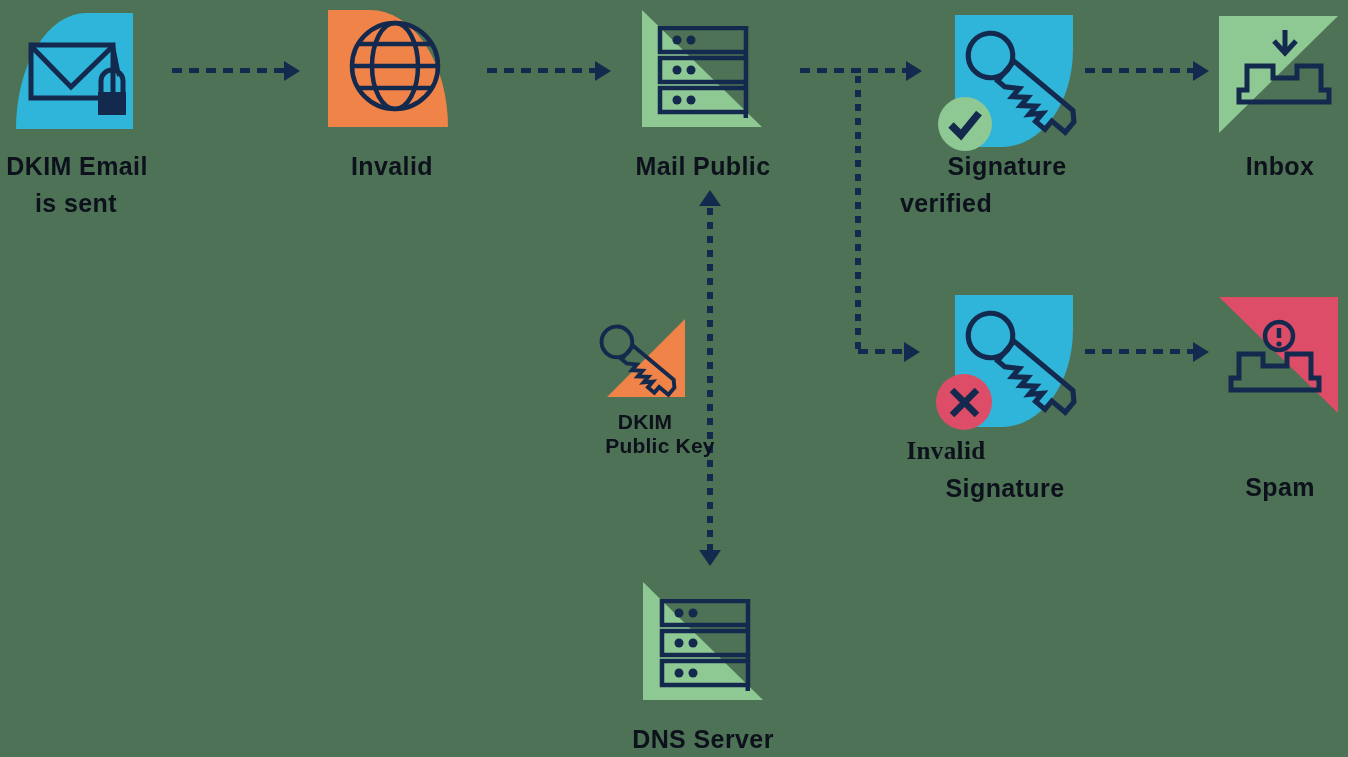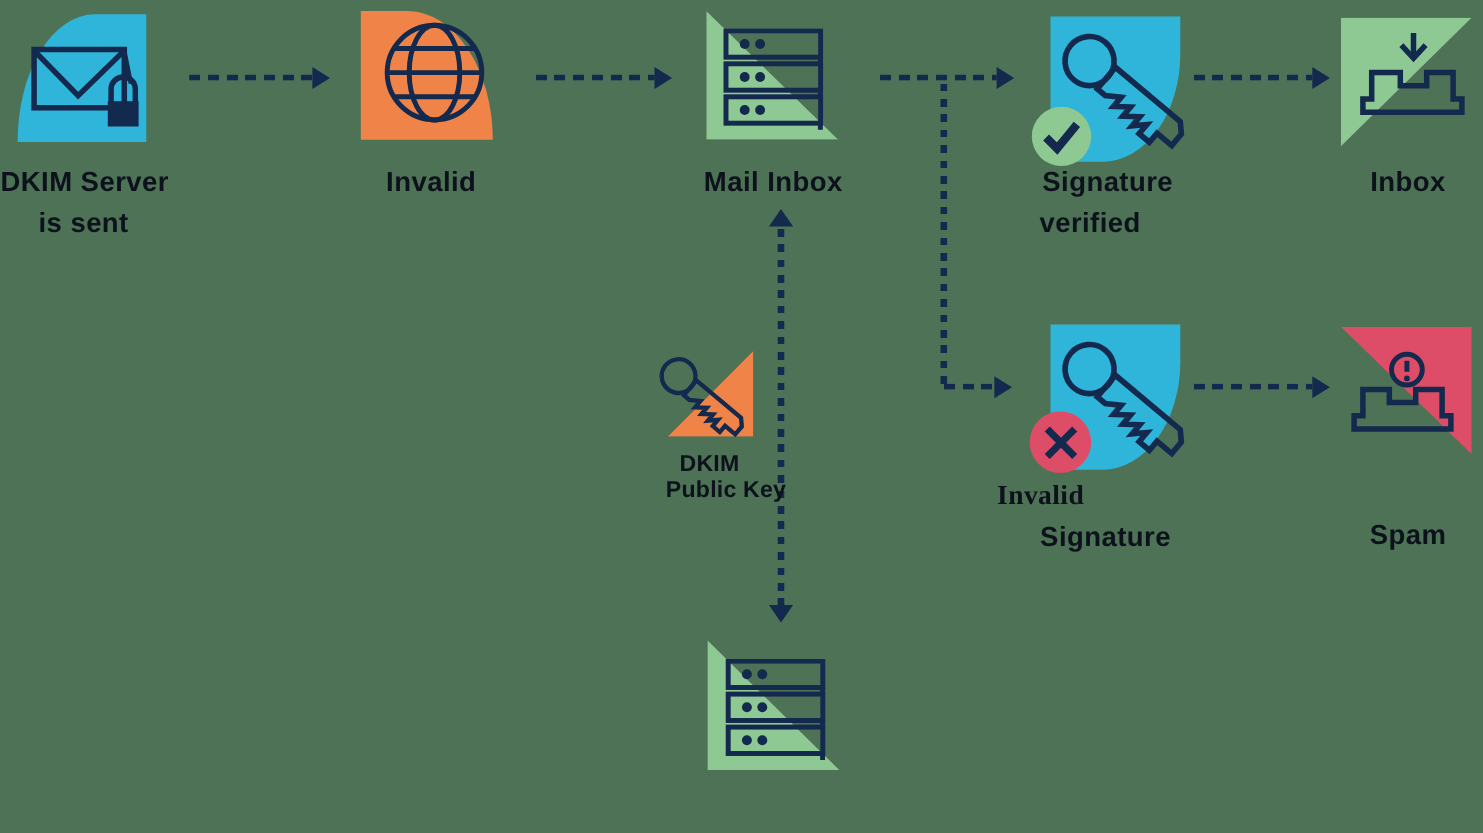--- a/index.html
+++ b/index.html
@@ -47,21 +47,21 @@
 <div class="canvas">
 
   <div class="shape c-cyan" style="left:16px;top:13px;width:117px;height:116px;border-top-left-radius:60% 100%;"></div>
   <svg class="abs" style="left:22px;top:32px;" width="110" height="90" viewBox="0 0 110 90">
     <rect x="9" y="13" width="82" height="53" fill="none" stroke="currentColor" stroke-width="5"></rect>
     <path d="M9 14 L49 55 L91 14" fill="none" stroke="currentColor" stroke-width="5"></path>
     <path d="M91 14 L97 44" fill="none" stroke="currentColor" stroke-width="4"></path>
     <path d="M79 61 V49 A11 11 0 0 1 101 49 V61" fill="none" stroke="currentColor" stroke-width="5"></path>
     <rect x="76" y="60" width="28" height="23" fill="currentColor"></rect>
   </svg>
-  <div class="label" style="left:77px;top:152px;">DKIM Server</div>
+  <div class="label" style="left:77px;top:152px;">DKIM Email</div>
   <div class="label" style="left:76px;top:189px;">is sent</div>
 
   <div>
     <div class="hdash" style="left:172px;top:68px;width:112px;"></div>
     <div class="head-r" style="left:284px;top:61px;"></div>
   </div>
 
   <div class="shape c-orange" style="left:328px;top:10px;width:120px;height:117px;border-top-right-radius:65% 100%;"></div>
   <svg class="abs" style="left:347px;top:18px;" width="96" height="96" viewBox="0 0 96 96">
     <circle cx="48" cy="48" r="43" fill="none" stroke="currentColor" stroke-width="4.5"></circle>
@@ -89,21 +89,21 @@
     </g>
     <g fill="currentColor">
       <circle cx="21" cy="14" r="4.5"></circle>
         <circle cx="35" cy="14" r="4.5"></circle>
       <circle cx="21" cy="44" r="4.5"></circle>
         <circle cx="35" cy="44" r="4.5"></circle>
       <circle cx="21" cy="74" r="4.5"></circle>
         <circle cx="35" cy="74" r="4.5"></circle>
     </g>
   </svg>
-  <div class="label" style="left:703px;top:152px;">Mail Inbox</div>
+  <div class="label" style="left:703px;top:152px;">Mail Public</div>
 
   <div>
     <div class="hdash" style="left:800px;top:68px;width:106px;"></div>
     <div class="head-r" style="left:906px;top:61px;"></div>
   </div>
   <div>
     <div class="vdash" style="left:855px;top:76px;height:274px;"></div>
     <div class="hdash" style="left:858px;top:349px;width:46px;"></div>
     <div class="head-r" style="left:904px;top:342px;"></div>
   </div>
@@ -120,21 +120,21 @@
       <circle cx="30" cy="30" r="16.5"></circle>
       <path d="M46 22 L103 22 L109 28 L109 38 L96 38 L96 46 L87 46 L87 38 L80 45 L80 37 L71 44 L71 36 L62 43 L62 35 L53 41 L46 41 Z"></path>
     </g>
   </svg>
   <div class="badge c-green" style="left:938px;top:97px;width:54px;height:54px;">
     <svg width="54" height="54" viewBox="0 0 54 54">
       <polyline points="13,28 23,38 41,16" fill="none" stroke="currentColor" stroke-width="7.5"></polyline>
     </svg>
   </div>
   <div class="label" style="left:1007px;top:152px;">Signature</div>
-  <div class="label" style="left:991px;top:189px;">verified</div>
+  <div class="label" style="left:946px;top:189px;">verified</div>
 
   <div>
     <div class="hdash" style="left:1085px;top:68px;width:108px;"></div>
     <div class="head-r" style="left:1193px;top:61px;"></div>
   </div>
 
   <div class="shape c-green tri-tl" style="left:1219px;top:16px;width:119px;height:117px;"></div>
   <svg class="abs" style="left:1233px;top:28px;" width="100" height="78" viewBox="0 0 100 78">
     <g fill="none" stroke="currentColor" stroke-width="5">
       <line x1="52" y1="2" x2="52" y2="24"></line>
@@ -198,14 +198,15 @@
     </g>
     <g fill="currentColor">
       <circle cx="21" cy="14" r="4.5"></circle>
         <circle cx="35" cy="14" r="4.5"></circle>
       <circle cx="21" cy="44" r="4.5"></circle>
         <circle cx="35" cy="44" r="4.5"></circle>
       <circle cx="21" cy="74" r="4.5"></circle>
         <circle cx="35" cy="74" r="4.5"></circle>
     </g>
   </svg>
+  <div class="label" style="left:703px;top:725px;">DNS Server</div>
 
 </div>
 
 </body></html>

